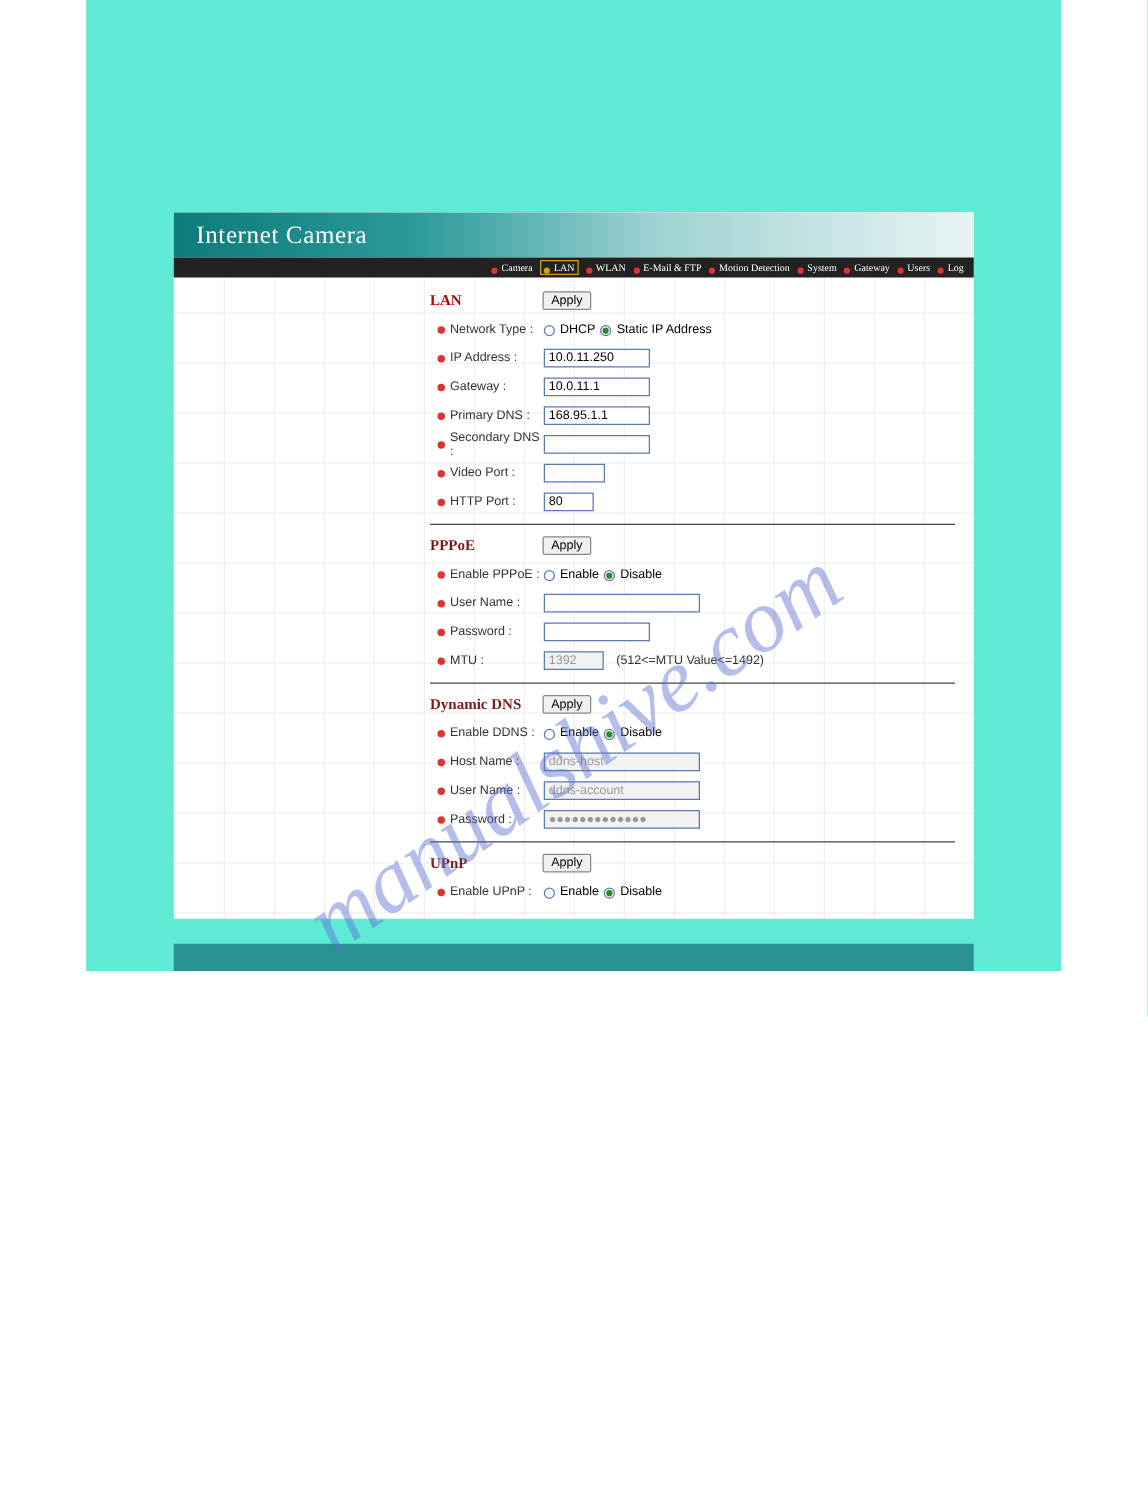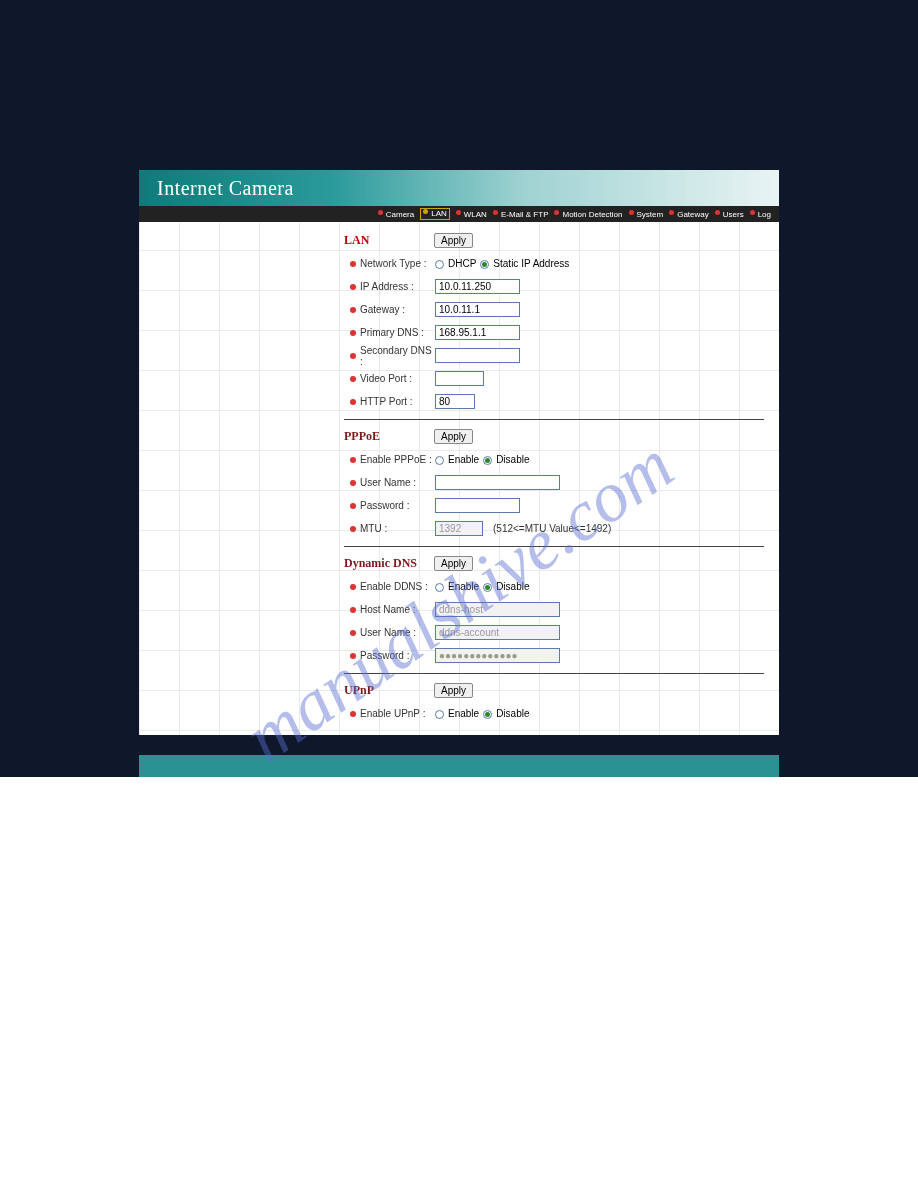--- a/index.html
+++ b/index.html
@@ -1,35 +1,35 @@
 <!DOCTYPE html>
 <html><head>
 <meta charset="utf-8">
 <style>
   * { box-sizing: border-box; margin: 0; padding: 0; }
   body { background: #fff; font-family: Arial, sans-serif; font-size: 11px; }
-  .page { width: 918px; margin: 0 auto; background: #0f172a; padding-top: 170px; position: relative; }
+  .page { width: 780px; margin: 0 auto; background: #5eead4; padding-top: 170px; position: relative; }
   .card {
     width: 640px; margin: 0 auto; background: #fff;
     background-image:
       linear-gradient(to right, #eaeaea 1px, transparent 1px),
       linear-gradient(to bottom, #eaeaea 1px, transparent 1px);
     background-size: 40px 40px;
     position: relative;
   }
   .header {
     height: 36px; display:flex; align-items:center; padding-left:18px;
     background: linear-gradient(to right, #0f7a7a 0%, #2a9a9a 30%, #9fd2d2 60%, #e9f4f4 100%);
   }
   .header-title { color:#fff; font-family: Georgia, "Times New Roman", serif; font-size:20px; font-weight:400; letter-spacing:0.5px; }
   .navbar {
     height: 16px; background:#222; display:flex; justify-content:flex-end; align-items:center;
     padding-right:8px; gap:6px; font-size:8px; color:#fff;
   }
-  .nav-item { display:flex; align-items:flex-start; gap:3px; cursor:pointer; }
+  .nav-item { display:flex; align-items:flex-end; gap:3px; cursor:pointer;font-family:Liberation Serif, serif; }
   .nav-dot { width:5px; height:5px; background:#d33; border-radius:50%; display:inline-block; }
   .nav-item.active { border:1px solid #c9a20e; padding:0 2px; height:12px; }
   .nav-item.active .nav-dot { background:#c9a20e; }
   .content { display:flex; padding: 8px 0 12px 0; }
   .gutter { width: 205px; }
   .form { width: 420px; }
   .section-row { display:flex; align-items:center; height:20px; }
   .section-title { width:90px; font-weight:bold; font-size:12px; font-family: Georgia, serif; }
   .section-title.red { color:#c00000; }
   .section-title.dark { color:#7a1a1a; }

